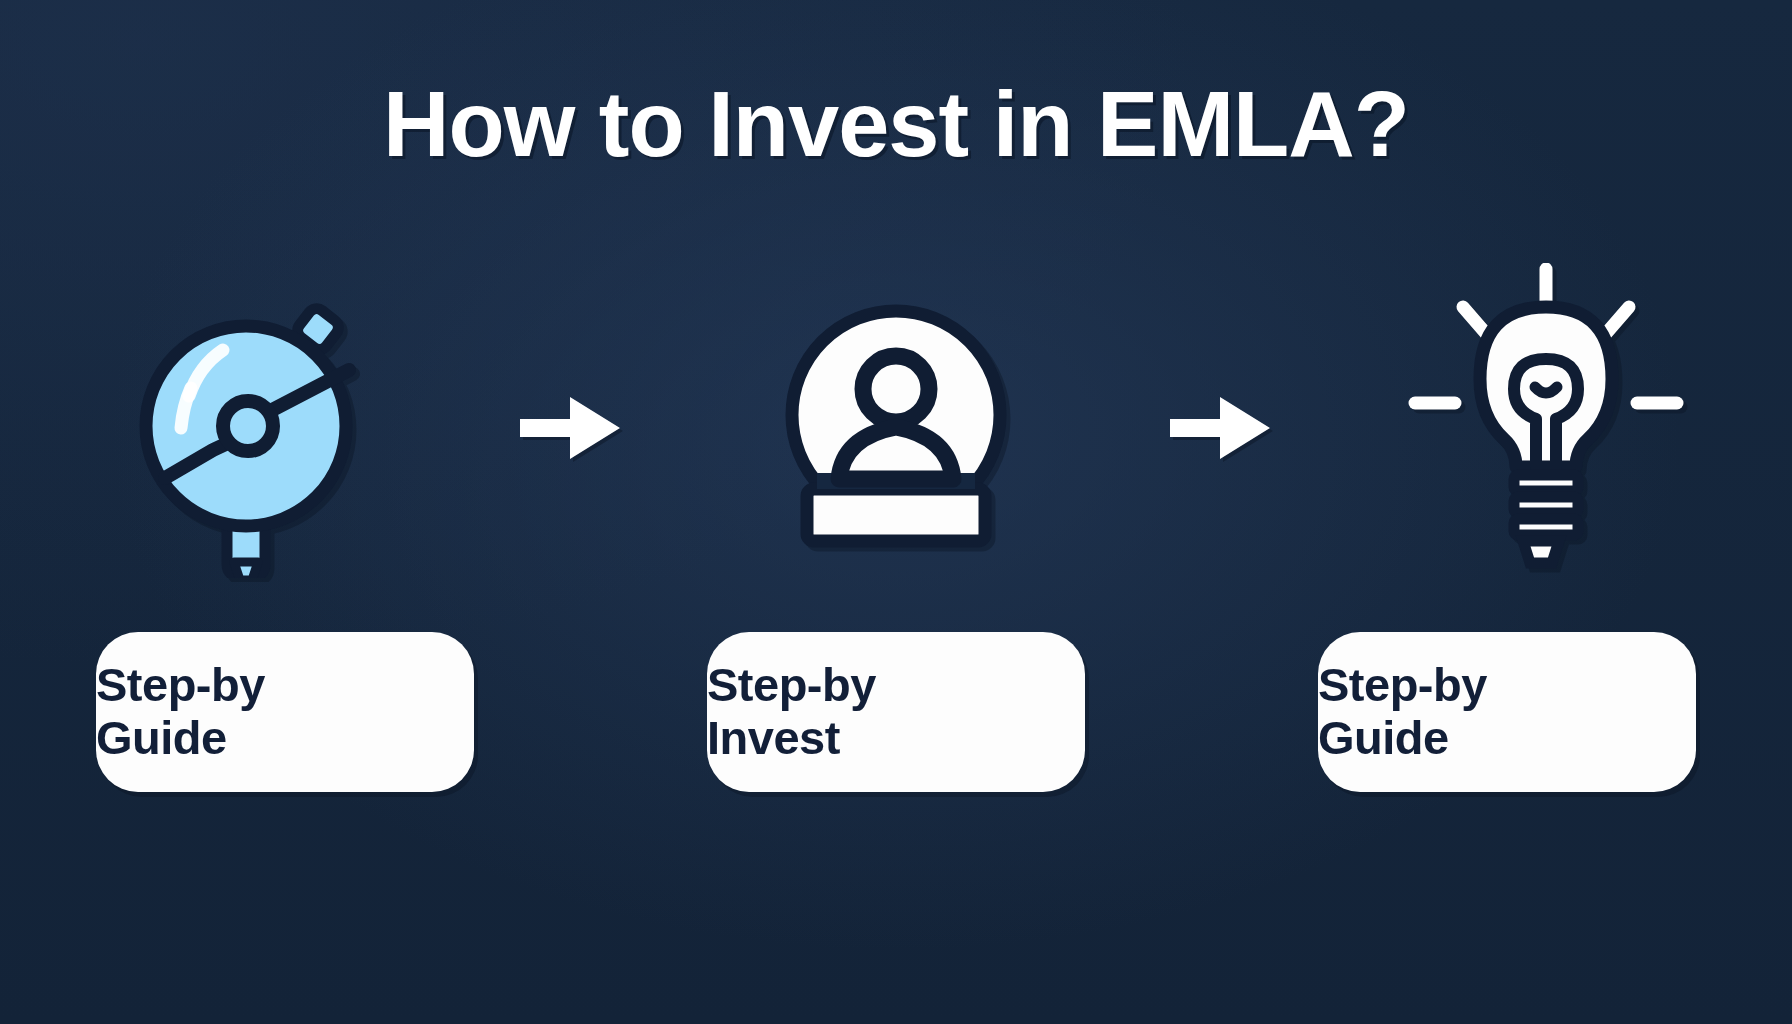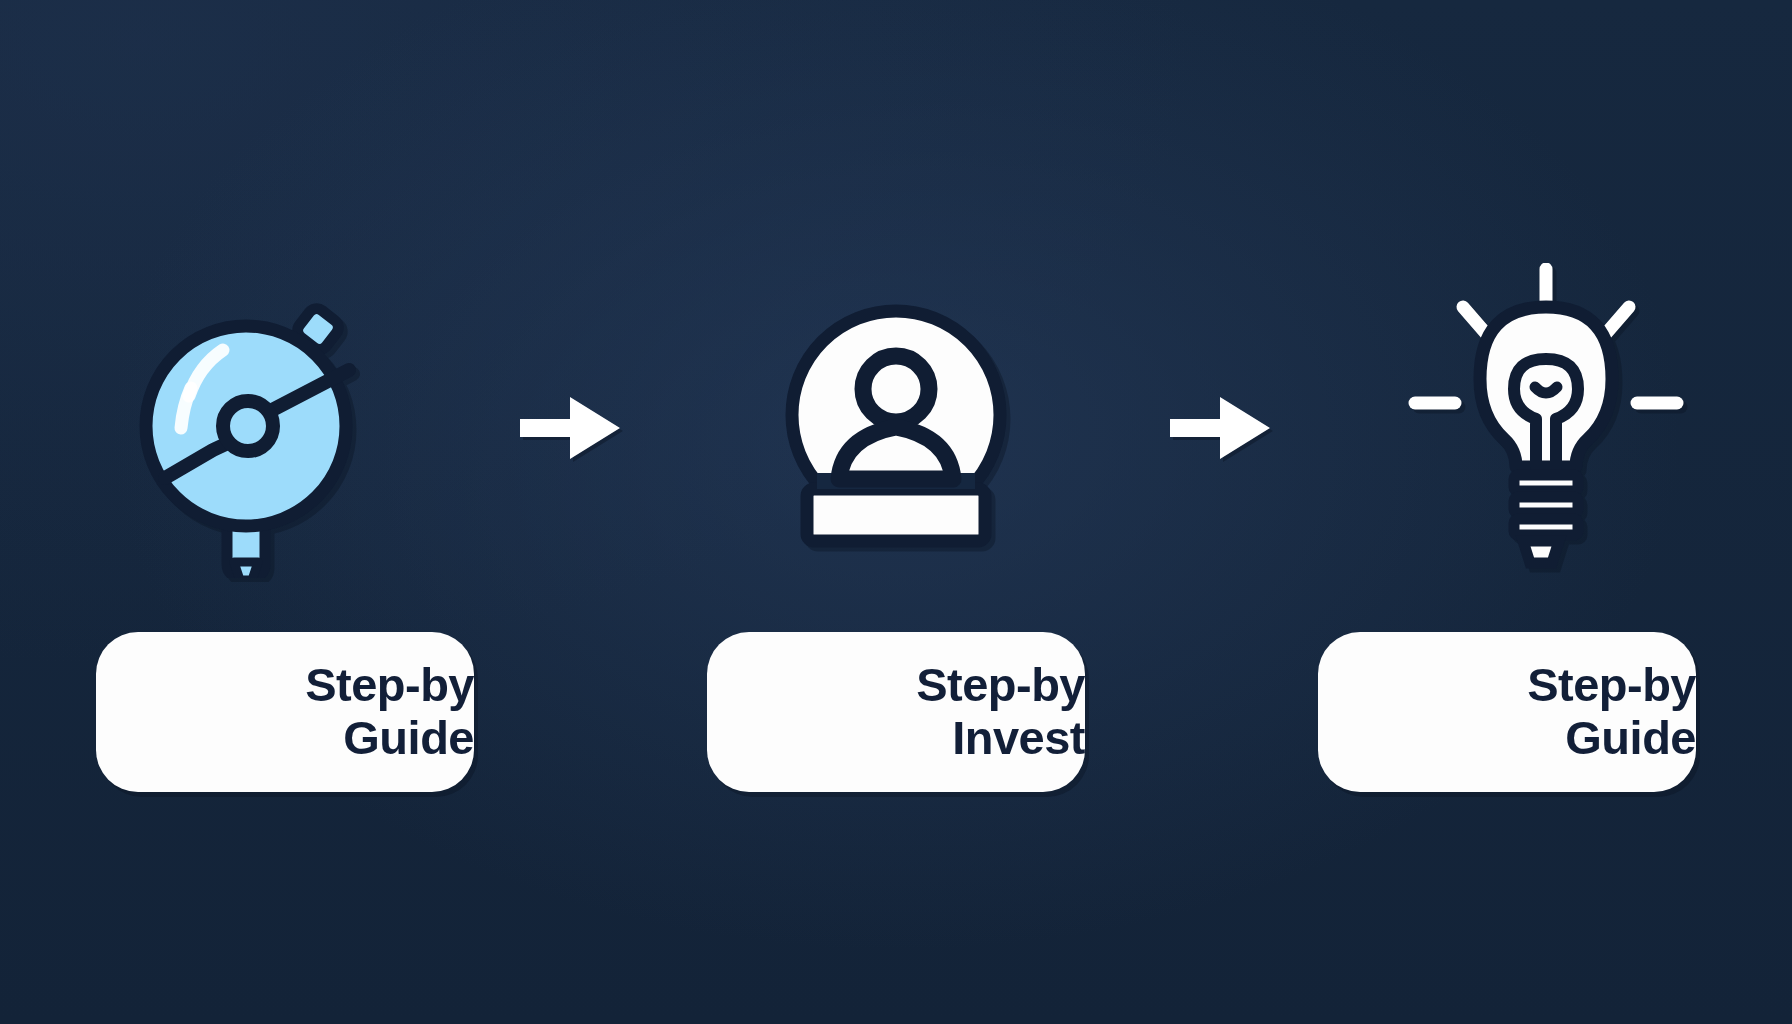--- a/index.html
+++ b/index.html
@@ -62,39 +62,40 @@
     width:1600px;
     display:flex;
     justify-content:space-between;
   }
   .guide-button{
     width:378px; height:160px;
     background:#fdfdfd;
     border-radius:42px;
     display:flex;
     flex-direction:column;
-    align-items:flex-end;
+    align-items:flex-start;
     justify-content:center;
     color:#121f38;
     font-size:47px;
     font-weight:bold;
     line-height:1.12;
     letter-spacing:-0.5px;
     box-shadow:4px 5px 0 rgba(9,17,31,.35);
   }
   .guide-button .ln{ display:block; }
   .svg-shadow{ filter:drop-shadow(4px 4px 0 rgba(10,20,36,.40)); }
 </style>
 </head>
 <body style="background: rgb(21, 39, 64);">
 
 <div id="bg-vignette"></div>
 
 <div id="stage">
 
+  <div id="page-title">How to Invest in EMLA?</div>
 
   <div id="flow-row">
 
     <div class="step-icon">
       <svg class="svg-shadow" width="250" height="300" viewBox="0 0 250 300">
 
         <path d="M106 242 h38 v44 q0 14 -19 14 q-19 0 -19 -14 z" fill="#9ddcfb" stroke="#101d33" stroke-width="11" stroke-linejoin="round"></path>
         <path d="M113 284 h24 l-6 18 h-12 z" fill="#9ddcfb" stroke="#101d33" stroke-width="9" stroke-linejoin="round"></path>
 
         <rect x="180" y="34" width="34" height="34" rx="9" transform="rotate(38 197 51)" fill="#9ddcfb" stroke="#101d33" stroke-width="11"></rect>

